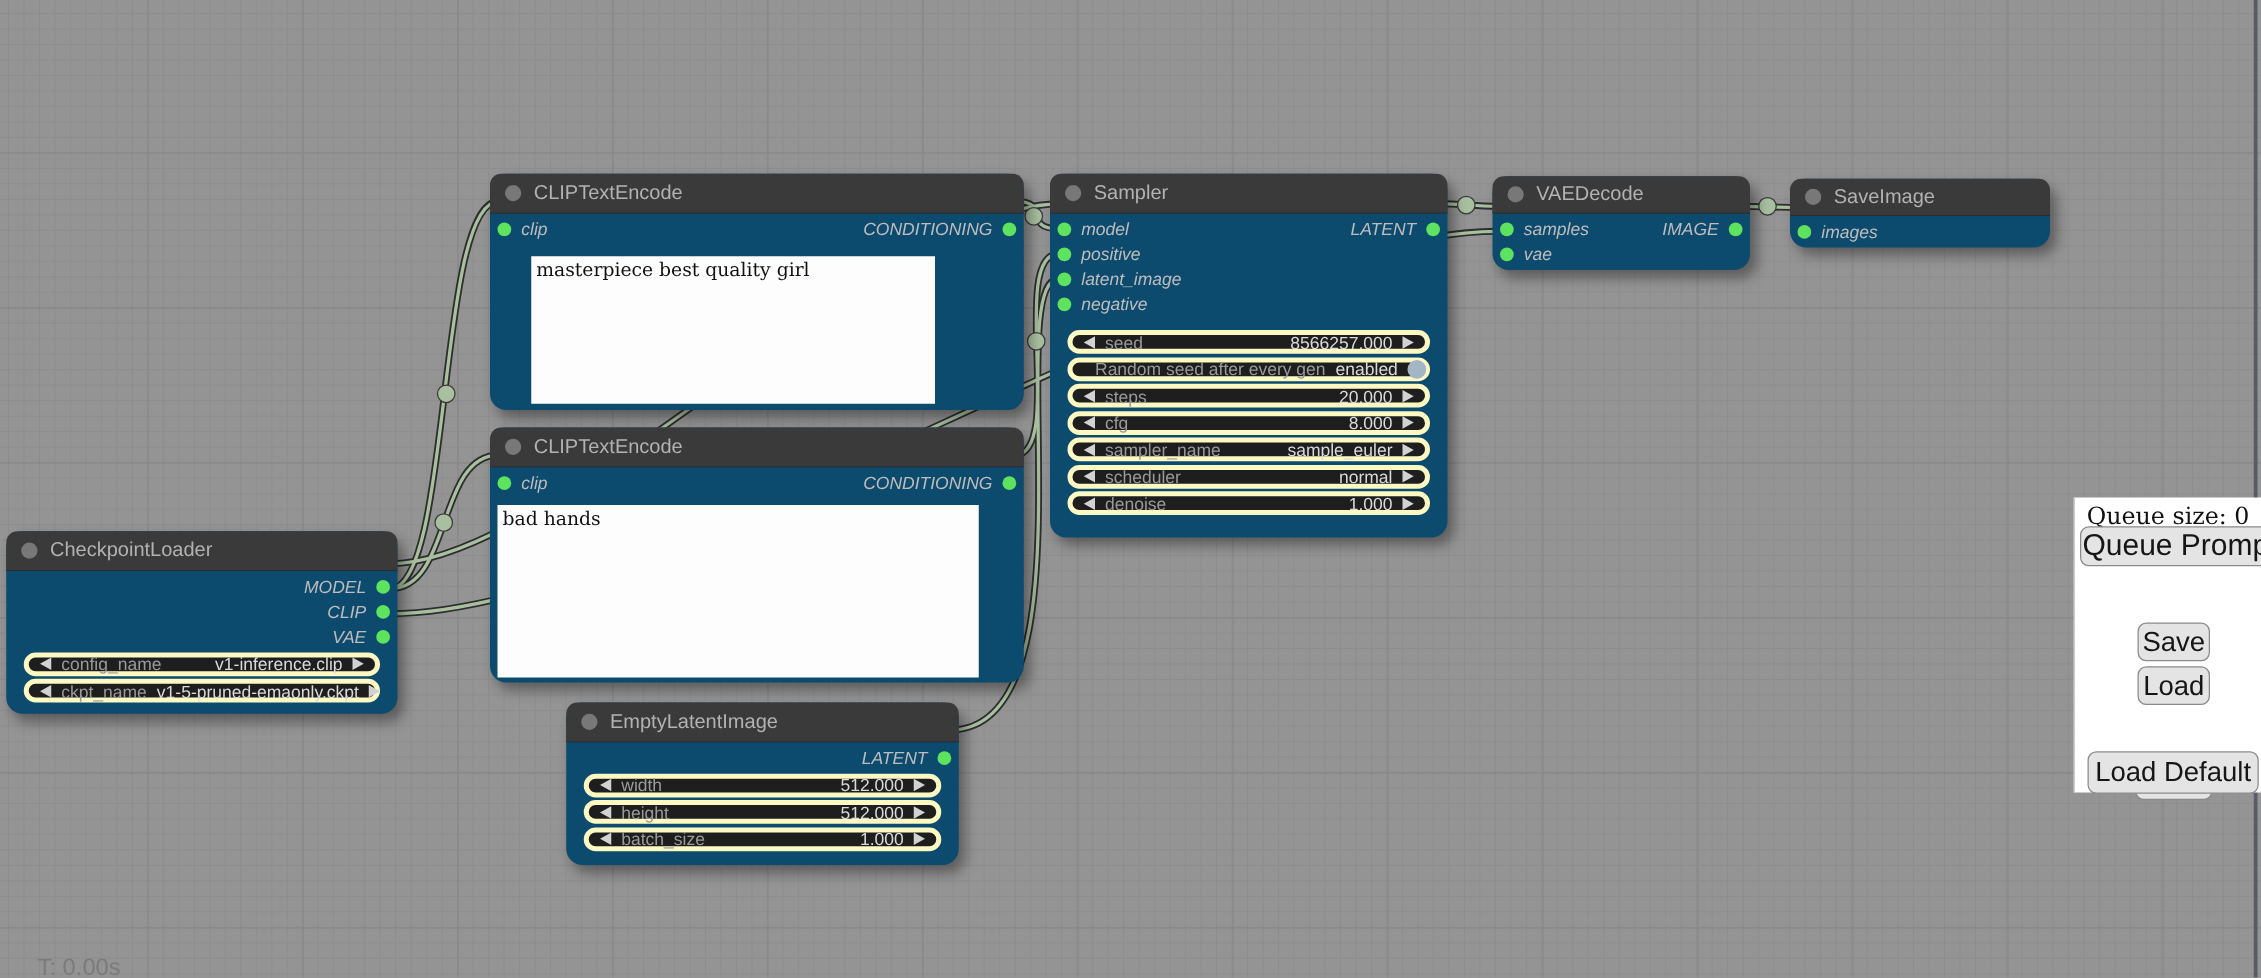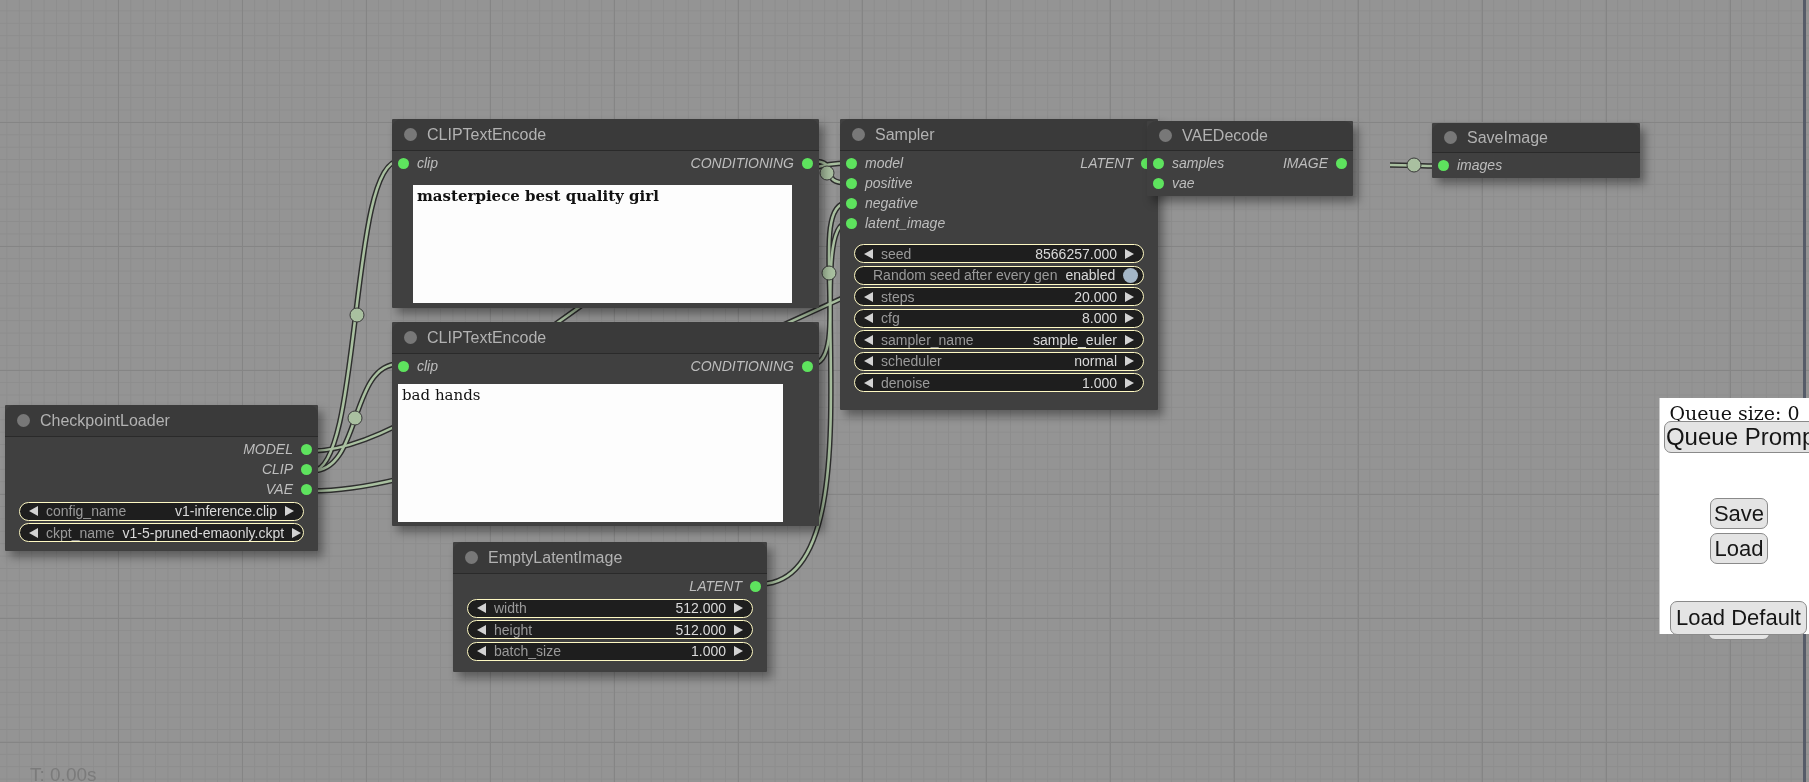--- a/index.html
+++ b/index.html
@@ -16,40 +16,41 @@
     background-size:124px 124px,124px 124px,12.4px 12.4px,12.4px 12.4px;
     background-position:-6px -2px,-6px -2px,-6px -2px,-6px -2px;
   }
   #wires{ position:absolute; inset:0; z-index:1; }
   .wire-outer{ fill:none; stroke:#2e2e2e; stroke-width:5.5px; }
   .wire-inner{ fill:none; stroke:#a9c0a0; stroke-width:2.6px; }
   .link-dot{ fill:#a9c0a0; stroke:#3a3a3a; stroke-width:1px; }
 
   .node{
     position:absolute; z-index:2;
-    background:#404040; border-radius:1px;
+    background:#0c4a6e; border-radius:13px;
     box-shadow:5px 6px 10px rgba(0,0,0,.38);
     color:#b8b8b8;
+    margin-top:20px;
   }
   .node-header{
     height:32px; display:flex; align-items:center; gap:10px;
     padding:0 12px; background:#3a3a3a;
     border-bottom:1px solid #2a2a2a; border-radius:9px 9px 0 0;
   }
   .collapse-dot{ width:13px; height:13px; border-radius:50%; background:#787878; flex:none; }
   .node-title{ font-size:16px; color:#b2b2b2; white-space:nowrap; }
   .rows{ padding-top:2px; }
   .slot-row{ height:20px; display:flex; align-items:center; padding:0 6px; font-size:14px; color:#bdbdbd; }
   .slot-row.dual{ justify-content:space-between; }
   .slot-row.out-only{ justify-content:flex-end; }
   .slot-in,.slot-out{ display:flex; align-items:center; gap:8px;font-style:italic; }
   .slot-dot{ width:11px; height:11px; border-radius:50%; background:#5ee35e; flex:none; }
   .widget{
     height:19px; margin:2.5px 14px; background:#1e1e1e;
-    border:1px solid #fef9c3; border-radius:10px;
+    border:4px solid #fef9c3; border-radius:10px;
     display:flex; align-items:center; gap:8px;
     padding:0 9px; font-size:14px; color:#9a9a9a; white-space:nowrap;
   }
   .widget .w-value{ margin-left:auto; color:#dadada; }
   .arrow-left{ width:0; height:0; border-top:5px solid transparent; border-bottom:5px solid transparent; border-right:9px solid #d2d2d2; flex:none; }
   .arrow-right{ width:0; height:0; border-top:5px solid transparent; border-bottom:5px solid transparent; border-left:9px solid #d2d2d2; flex:none; }
   .widget.no-arrows{ padding-left:18px; }
   .toggle-knob{ width:15px; height:15px; border-radius:50%; background:#a4b6c6; flex:none; }
   .prompt-text{
     position:absolute; background:#fdfdfd; border:none; resize:none;
@@ -165,21 +166,21 @@
       <span class="slot-in">
           <span class="slot-dot"></span>
           <span>clip</span>
         </span>
       <span class="slot-out">
           <span>CONDITIONING</span>
           <span class="slot-dot"></span>
         </span>
     </div>
   </div>
-  <textarea class="prompt-text" style="left: 21px; top: 66px; width: 379px; height: 118px; font-weight: bold;">masterpiece best quality girl</textarea>
+  <textarea class="prompt-text" style="left: 33px; top: 66px; width: 323px; height: 118px;">masterpiece best quality girl</textarea>
 </div>
 
 <div class="node" style="left:392px; top:322px; width:427px; height:204px;">
   <div class="node-header">
     <span class="collapse-dot"></span>
     <span class="node-title">CLIPTextEncode</span>
   </div>
   <div class="rows">
     <div class="slot-row dual">
       <span class="slot-in">
@@ -246,27 +247,27 @@
     </div>
     <div class="slot-row">
         <span class="slot-in">
           <span class="slot-dot"></span>
           <span>positive</span>
         </span>
       </div>
     <div class="slot-row">
         <span class="slot-in">
           <span class="slot-dot"></span>
+          <span>latent_image</span>
+        </span>
+      </div>
+    <div class="slot-row">
+        <span class="slot-in">
+          <span class="slot-dot"></span>
           <span>negative</span>
-        </span>
-      </div>
-    <div class="slot-row">
-        <span class="slot-in">
-          <span class="slot-dot"></span>
-          <span>latent_image</span>
         </span>
       </div>
     <div class="widget" style="margin-top:11px;">
       <span class="arrow-left"></span>
       <span>seed</span>
       <span class="w-value">8566257.000</span>
       <span class="arrow-right"></span>
     </div>
     <div class="widget no-arrows">
       <span>Random seed after every gen</span>
@@ -299,21 +300,21 @@
     </div>
     <div class="widget">
       <span class="arrow-left"></span>
       <span>denoise</span>
       <span class="w-value">1.000</span>
       <span class="arrow-right"></span>
     </div>
   </div>
 </div>
 
-<div class="node" style="left:1147px; top:121px; width:206px; height:75px;">
+<div class="node" style="left:1194px; top:121px; width:206px; height:75px;">
   <div class="node-header" style="height:30px;">
     <span class="collapse-dot"></span>
     <span class="node-title">VAEDecode</span>
   </div>
   <div class="rows">
     <div class="slot-row dual">
       <span class="slot-in">
           <span class="slot-dot"></span>
           <span>samples</span>
         </span>

